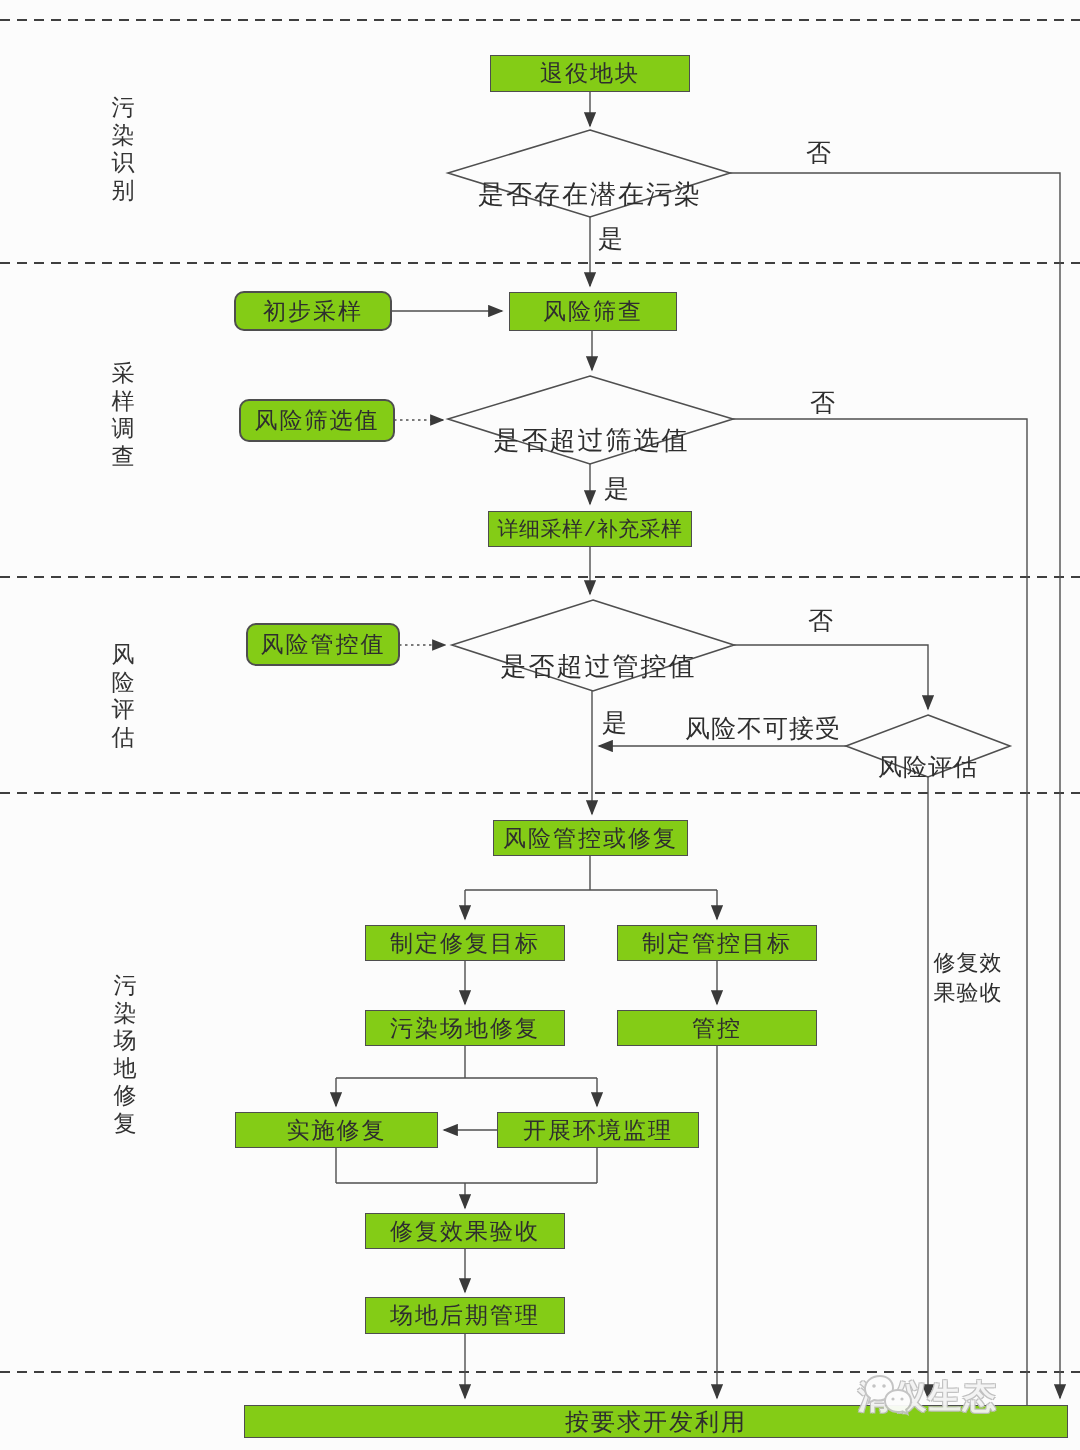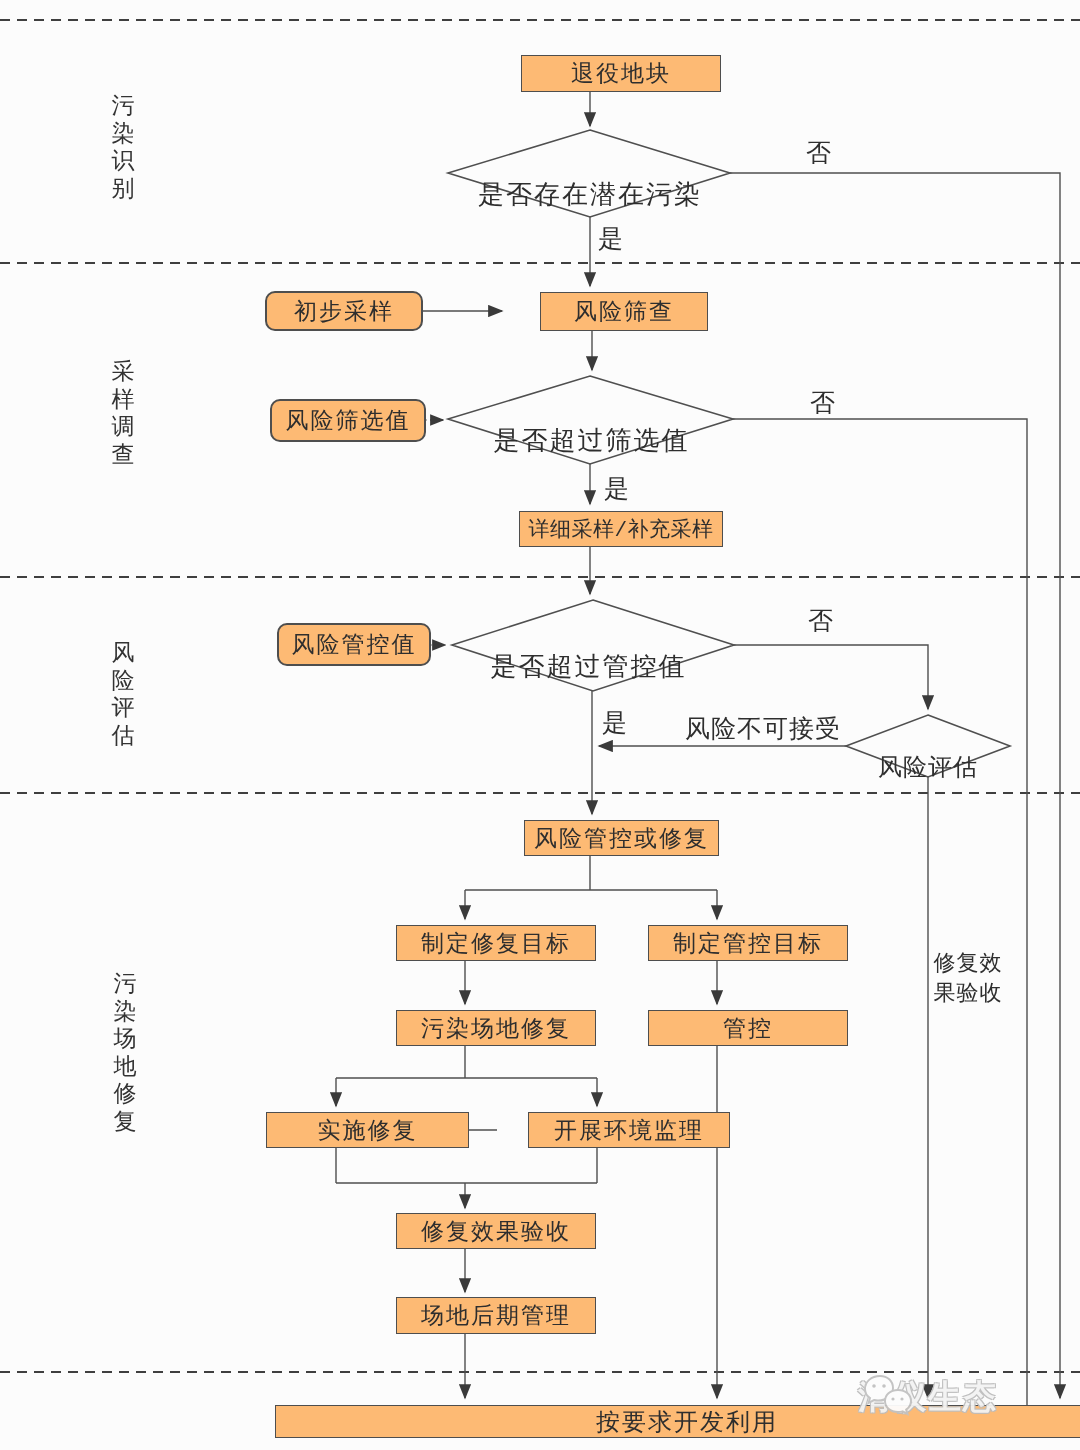--- a/index.html
+++ b/index.html
@@ -11,38 +11,38 @@
     font-family:"Liberation Serif","DejaVu Serif",serif;
     color:#2e2e2e;
   }
   .canvas svg{position:absolute;left:0;top:0;}
   .dash{stroke:#3f3f3f;stroke-width:2.2;stroke-dasharray:10 7;fill:none;}
   .edge{stroke:#4f4f4f;stroke-width:1.4;fill:none;}
   .edge.dotted{stroke-dasharray:2.5 3.5;stroke-width:1.3;}
   .shape{fill:#fcfcfc;stroke:#4f4f4f;stroke-width:1.6;}
   .node{
     position:absolute;display:flex;align-items:center;justify-content:center;
-    border:1.6px solid #4e4e4e;background:#fdba74;
+    border:1.6px solid #4e4e4e;background:#84cc16;
     font-size:23px;letter-spacing:2px;color:#2e2e2e;
-    box-sizing:border-box;text-align:center;white-space:nowrap;margin-left:31px;
+    box-sizing:border-box;text-align:center;white-space:nowrap;
   }
   .node.rounded{border-radius:10px;border-width:2px;}
   .node.small-text{font-size:21px;letter-spacing:0.5px;}
   .diamond-label{
     position:absolute;display:flex;align-items:center;justify-content:center;
     font-size:26px;letter-spacing:2px;background:transparent;
     text-align:center;white-space:nowrap;margin-top:21px;
   }
   .edge-label{
     position:absolute;font-size:25px;letter-spacing:1px;
     background:transparent;white-space:nowrap;
   }
   .lane-label{
     position:absolute;width:26px;font-size:23px;line-height:27.5px;
-    letter-spacing:0;word-break:break-all;text-align:center;color:#333;font-family:Liberation Mono, monospace;
+    letter-spacing:0;word-break:break-all;text-align:center;color:#333;
   }
   .multiline{white-space:normal;text-align:center;line-height:30px;font-size:22px;}
   .watermark{
     position:absolute;left:858px;top:1370px;width:215px;height:54px;
     display:flex;align-items:center;gap:4px;opacity:0.95;z-index:5;
     pointer-events:none;
   }
   .watermark .wm-text{
     font-size:33px;letter-spacing:2px;color:#f3f3f3;font-weight:bold;
     text-shadow:1px 1px 0 #bdbdbd,-1px -1px 0 #bdbdbd,1px -1px 0 #bdbdbd,-1px 1px 0 #bdbdbd;
@@ -118,21 +118,21 @@
   <div class="node" style="left:365px;top:1010px;width:200px;height:36px;">污染场地修复</div>
   <div class="node" style="left:617px;top:1010px;width:200px;height:36px;">管控</div>
   <div class="node" style="left:235px;top:1112px;width:203px;height:36px;">实施修复</div>
   <div class="node" style="left:497px;top:1112px;width:202px;height:36px;">开展环境监理</div>
   <div class="node" style="left:365px;top:1213px;width:200px;height:36px;">修复效果验收</div>
   <div class="node" style="left:365px;top:1297px;width:200px;height:37px;">场地后期管理</div>
   <div class="node" style="left:244px;top:1405px;width:824px;height:33px;font-size:24px;">按要求开发利用</div>
 
   <div class="diamond-label" style="left:449px;top:153px;width:282px;height:40px;">是否存在潜在污染</div>
   <div class="diamond-label" style="left:450px;top:399px;width:283px;height:40px;">是否超过筛选值</div>
-  <div class="diamond-label" style="left:448px;top:625px;width:281px;height:40px;">是否超过管控值</div>
+  <div class="diamond-label" style="left:458px;top:625px;width:281px;height:40px;">是否超过管控值</div>
   <div class="diamond-label" style="left:848px;top:728px;width:160px;height:36px;font-size:24px;letter-spacing:1px;">风险评估</div>
 
   <div class="edge-label" style="left:806px;top:136px;">否</div>
   <div class="edge-label" style="left:598px;top:222px;">是</div>
   <div class="edge-label" style="left:810px;top:386px;">否</div>
   <div class="edge-label" style="left:604px;top:472px;">是</div>
   <div class="edge-label" style="left:808px;top:604px;">否</div>
   <div class="edge-label" style="left:602px;top:706px;">是</div>
   <div class="edge-label" style="left:674px;top:712px;width:178px;text-align:center;">风险不可接受</div>
   <div class="edge-label multiline" style="left:930px;top:948px;width:76px;">修复效果验收</div>

